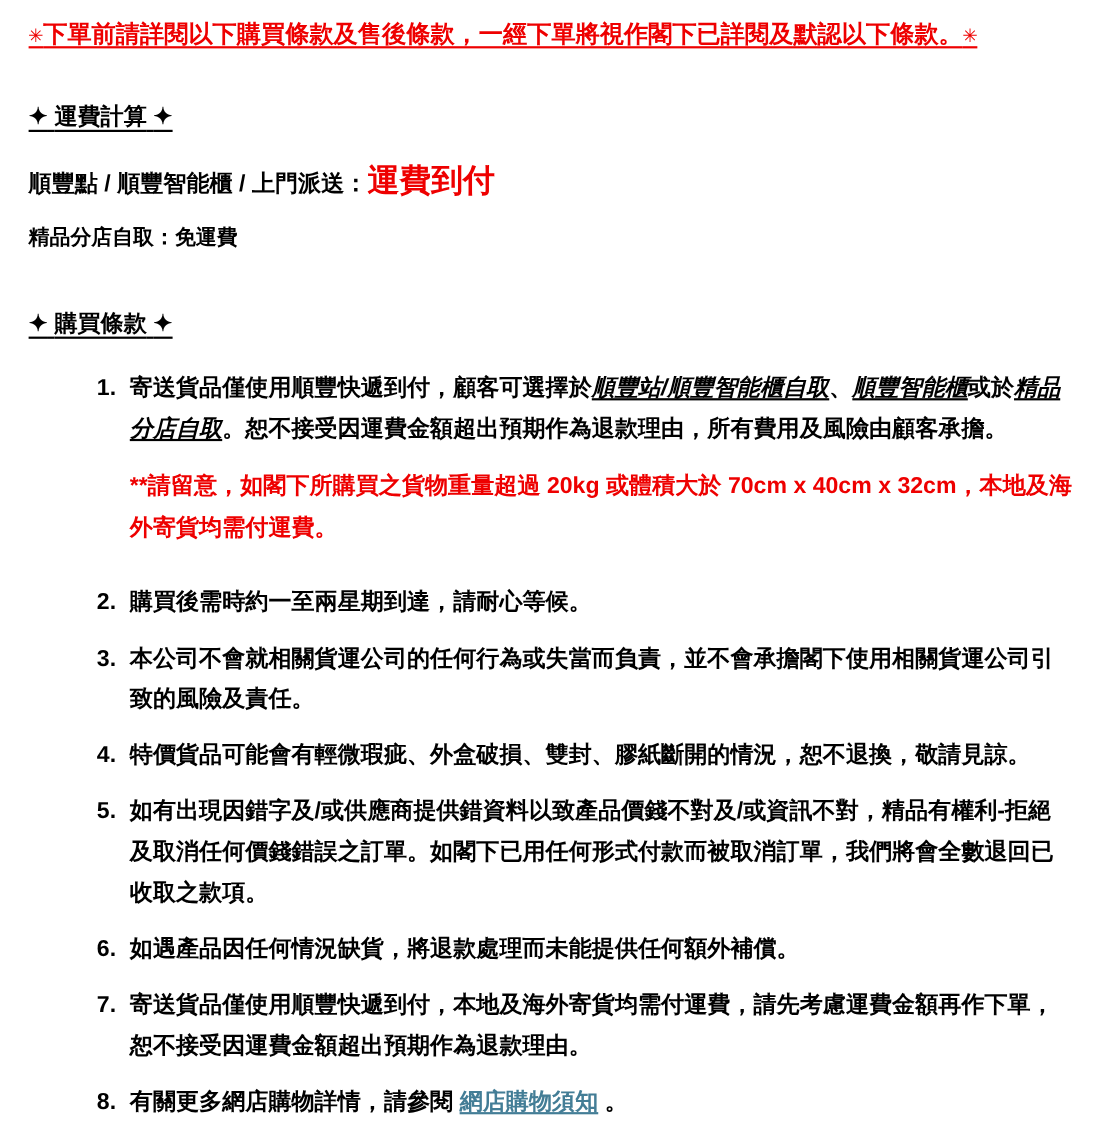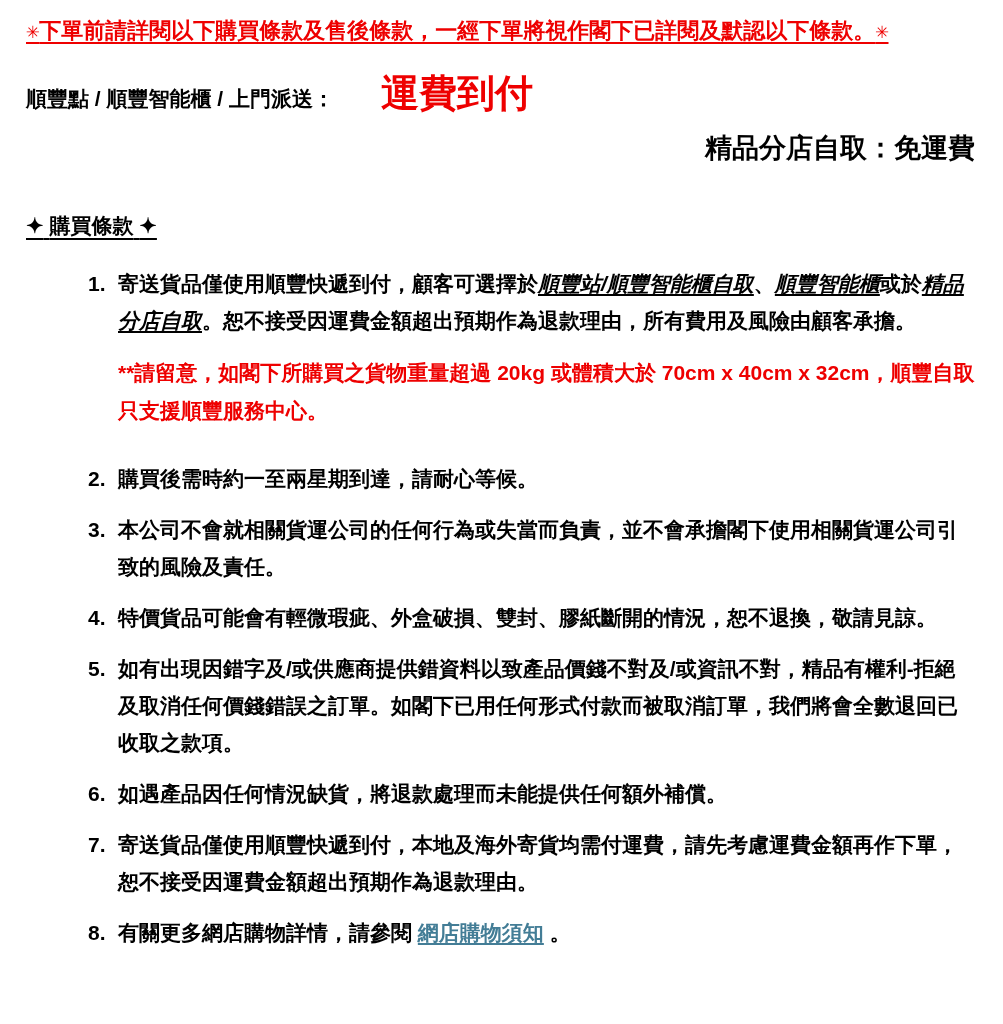--- a/index.html
+++ b/index.html
@@ -37,28 +37,26 @@
   .section-heading.terms-heading { margin-top: 51px; }
 
   
   .sf-line {
     margin: 28px 0 0 0;
     font-size: 21px;
     line-height: 34px;
   }
   .sf-value {
     color: var(--alert-red, #ee0000);
-    font-size: 38px;
-    margin-left: 47px;
+    font-size: 29px;
   }
   .store-line {
     margin: 18px 0 0 0;
-    font-size: 27px;
+    font-size: 19px;
     line-height: 28px;
-    text-align: right;
   }
 
   
   .terms-list {
     list-style: none;
     margin: 26px 0 0 0;
     padding: 0 0 0 62px;
   }
   .term {
     display: flex;
@@ -84,38 +82,43 @@
     cursor: pointer;
   }
 </style>
 </head>
 <body>
 
 <div class="page">
 
   <p class="top-notice"><span>✳</span><span>下單前請詳閱以下購買條款及售後條款，一經下單將視作閣下已詳閱及默認以下條款。</span><span>✳</span></p>
 
+  <h2 class="section-heading">
+    <span>✦</span>
+    <span>運費計算</span>
+    <span>✦</span>
+  </h2>
 
   <p class="sf-line"><span>順豐點 / 順豐智能櫃 / 上門派送：</span><span class="sf-value">運費到付</span></p>
 
   <p class="store-line">精品分店自取：免運費</p>
 
   <h2 class="section-heading terms-heading">
     <span>✦</span>
     <span>購買條款</span>
     <span>✦</span>
   </h2>
 
   <ol class="terms-list">
 
     <li class="term">
       <span class="num">1.</span>
       <div class="content">
         <span>寄送貨品僅使用順豐快遞到付，顧客可選擇於</span><span class="u">順豐站/順豐智能櫃自取</span><span>、</span><span class="u">順豐智能櫃</span><span>或於</span><span class="u">精品分店自取</span><span>。恕不接受因運費金額超出預期作為退款理由，所有費用及風險由顧客承擔。</span>
-        <p class="note">**請留意，如閣下所購買之貨物重量超過 20kg 或體積大於 70cm x 40cm x 32cm，順豐自取只支援順豐服務中心。</p>
+        <p class="note">**請留意，如閣下所購買之貨物重量超過 20kg 或體積大於 70cm x 40cm x 32cm，本地及海外寄貨均需付運費。</p>
       </div>
     </li>
 
     <li class="term">
       <span class="num">2.</span>
       <div class="content">購買後需時約一至兩星期到達，請耐心等候。</div>
     </li>
 
     <li class="term">
       <span class="num">3.</span>

